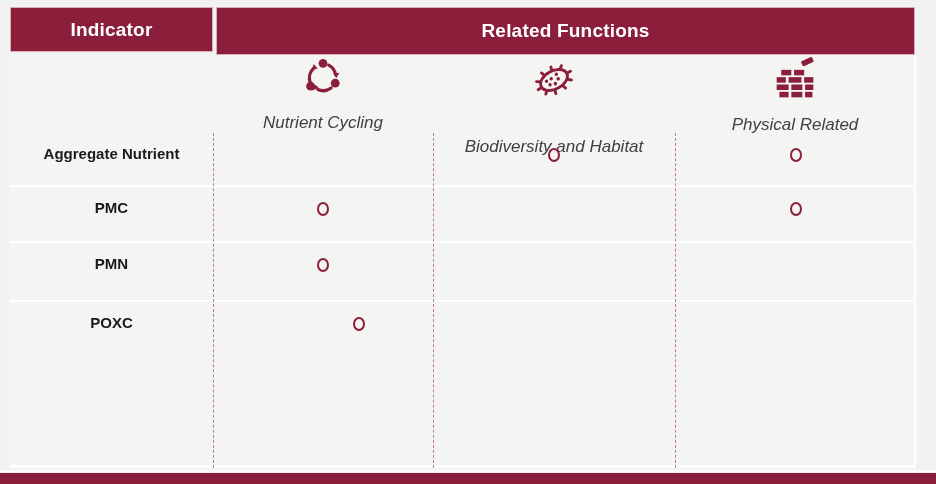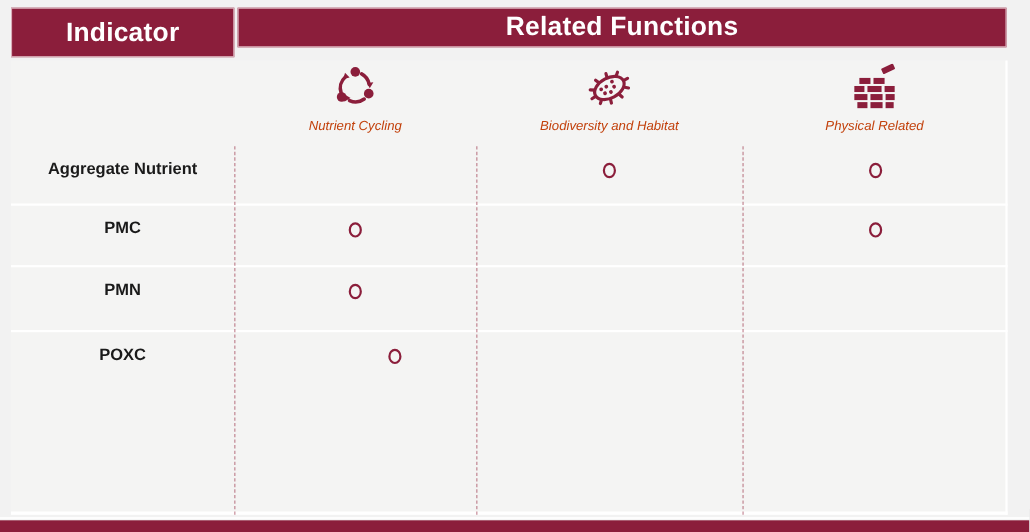--- a/index.html
+++ b/index.html
@@ -3,35 +3,35 @@
 <meta charset="utf-8">
 <style>
   html,body{margin:0;padding:0;background:#e9e9e9;}
   #canvas{
     position:relative;width:936px;height:484px;background:#f2f2f2;
     font-family:"Liberation Sans",sans-serif;overflow:hidden;color:#1a1a1a;
   }
   .hdr{
     position:absolute;top:7px;background:#8B1E3B;border:1px solid #d9aeb9;
     display:flex;align-items:center;justify-content:center;
-    color:#fff;font-weight:bold;font-size:24px;letter-spacing:.2px;box-sizing:border-box;
+    color:#fff;font-weight:bold;font-size:19px;letter-spacing:.2px;box-sizing:border-box;
   }
   #hdr-indicator{left:10px;width:203px;height:45px;}
-  #hdr-related{left:216px;width:699px;height:36px;}
+  #hdr-related{left:216px;width:699px;height:48px;}
   #table-bg{
     position:absolute;left:10px;top:55px;width:906px;height:413px;
     background:#f4f4f3;border-right:2px solid #ffffff;border-bottom:3px solid #ffffff;
     box-sizing:border-box;
   }
   .col-head{
     position:absolute;top:57px;width:220px;height:72px;
     display:flex;flex-direction:column;align-items:center;justify-content:flex-start;
   }
   .col-head .icon{height:46px;display:flex;align-items:center;justify-content:center;}
-  .col-label{font-style:italic;font-size:12px;color:#c2410c;margin-top:4px;white-space:nowrap;}
+  .col-label{font-style:italic;font-size:17px;color:#404040;margin-top:14px;white-space:nowrap;}
   #tbody{position:absolute;left:10px;top:133px;width:906px;}
   .row{
     display:grid;grid-template-columns:203px 220px 242px 241px;
     border-bottom:2px solid #ffffff;box-sizing:border-box;
   }
   .cell{display:flex;justify-content:center;align-items:flex-start;padding-top:12px;box-sizing:border-box;}
   .ind-label{font-weight:bold;font-size:15px;}
   .ring{
     width:8px;height:10px;border:2px solid #8B1E3B;border-radius:50%;
     margin-top:3px;background:transparent;
@@ -67,21 +67,21 @@
           <circle cx="11" cy="30.6" r="4.6"></circle>
           <path d="M35.2 17.2 l6 -0.6 l-3.4 5.6 z"></path>
           <path d="M19.5 31.6 l-6 3.4 l1.2 -6.4 z"></path>
           <path d="M12.6 13.4 l1.6 -6 l4.4 4.6 z"></path>
         </g>
       </svg>
     </div>
     <div class="col-label">Nutrient Cycling</div>
   </div>
 
-  <div class="col-head" style="left:444px;">
+  <div class="col-head" style="left:444px;gap:20px;">
     <div class="icon">
       <svg viewBox="0 0 52 48" width="50" height="46" aria-hidden="true">
         <g transform="rotate(-28 26 24)">
           <g stroke="#8B1E3B" stroke-width="3" stroke-linecap="round">
             <line x1="41" y1="24" x2="45.5" y2="24"></line>
             <line x1="38.3" y1="29.5" x2="42" y2="32.5"></line>
             <line x1="31.1" y1="32.9" x2="32.7" y2="37.2"></line>
             <line x1="22.1" y1="33.2" x2="21" y2="37.5"></line>
             <line x1="14.5" y1="30.1" x2="11.5" y2="33"></line>
             <line x1="11.1" y1="24.8" x2="6.6" y2="25.2"></line>

